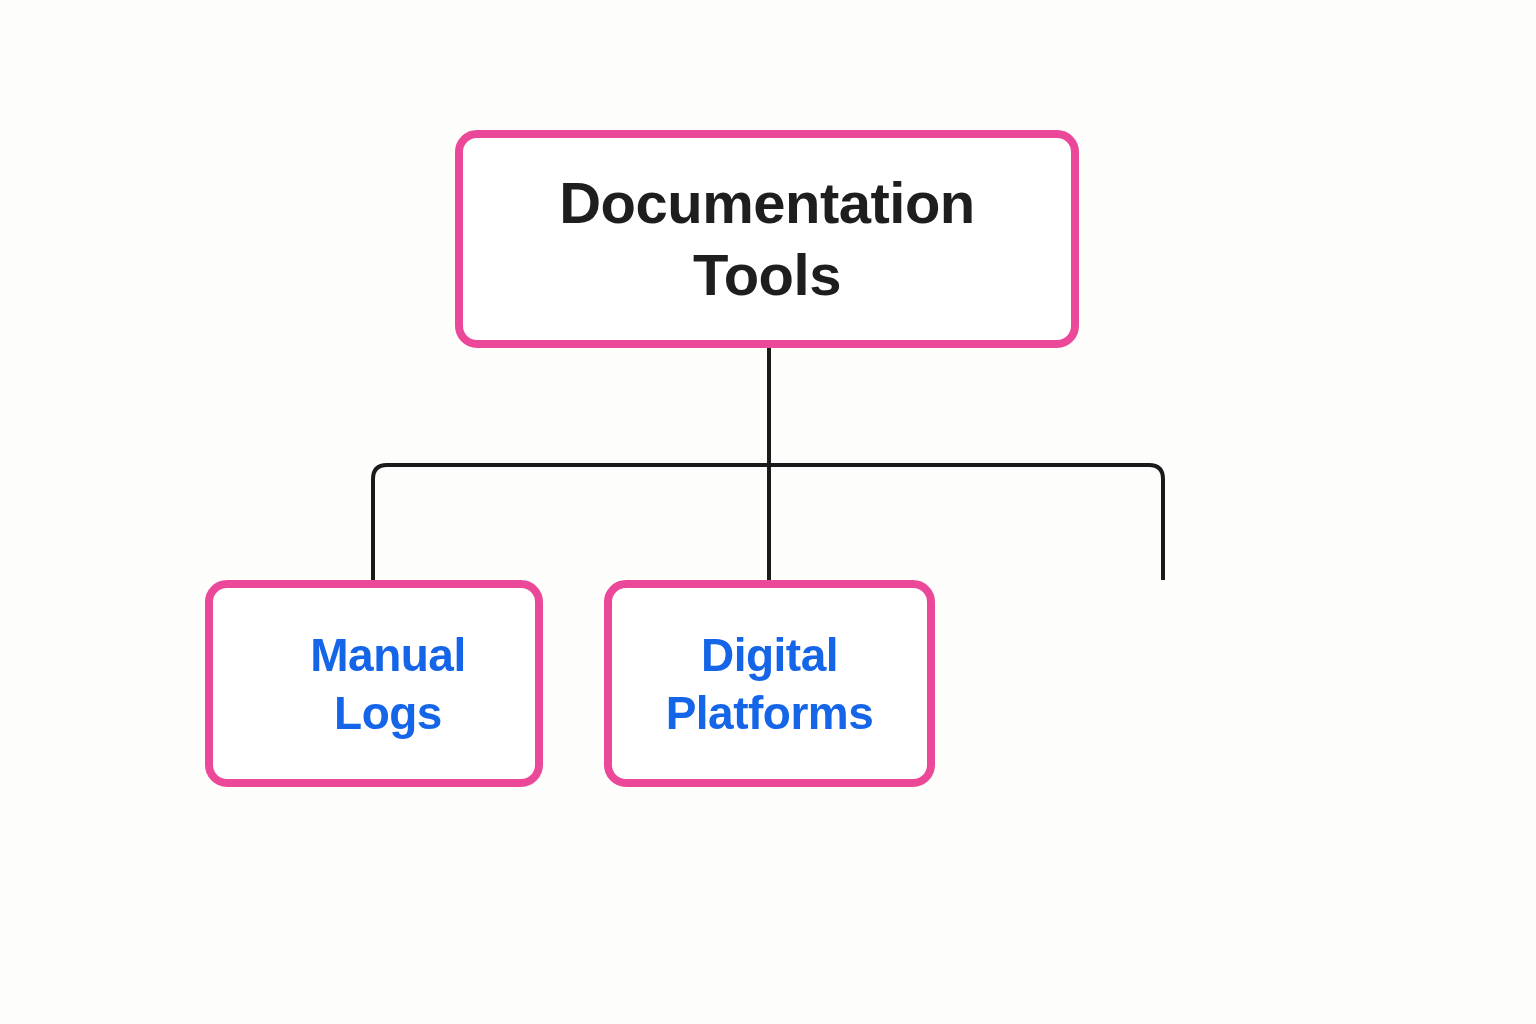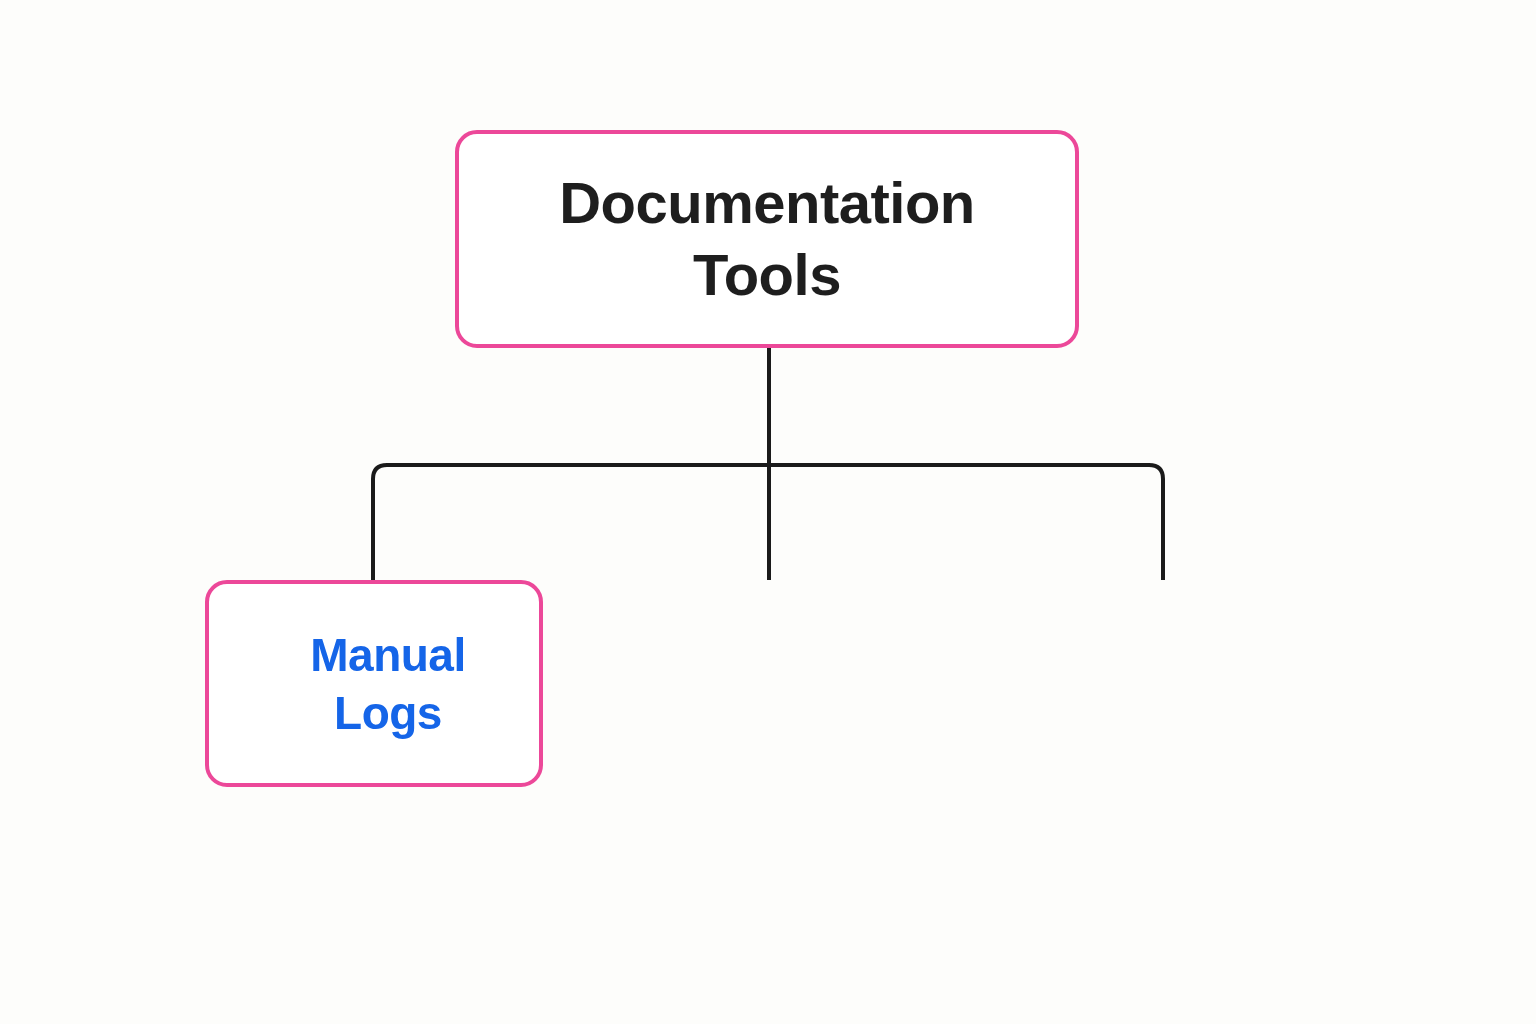--- a/index.html
+++ b/index.html
@@ -34,21 +34,21 @@
   
   .node {
     position: absolute;
     z-index: 2;
     box-sizing: border-box;
     display: flex;
     align-items: center;
     justify-content: center;
     text-align: center;
     background: #ffffff;
-    border: 4px solid #ec4899;
+    border: 8px solid #ec4899;
     border-radius: 22px;
   }
 
   .node-label {
     display: block;
     white-space: pre-line;
     letter-spacing: -0.5px;
   }
 
   
@@ -112,15 +112,19 @@
   <div class="node" id="node-root">
     <span class="node-label">Documentation
 Tools</span>
   </div>
 
   <div class="node node-child" id="node-child-0">
     <span class="node-label">Manual
 Logs</span>
   </div>
 
+  <div class="node node-child" id="node-child-1">
+    <span class="node-label">Digital
+Platforms</span>
+  </div>
 
 
 </div>
 
 </body></html>

